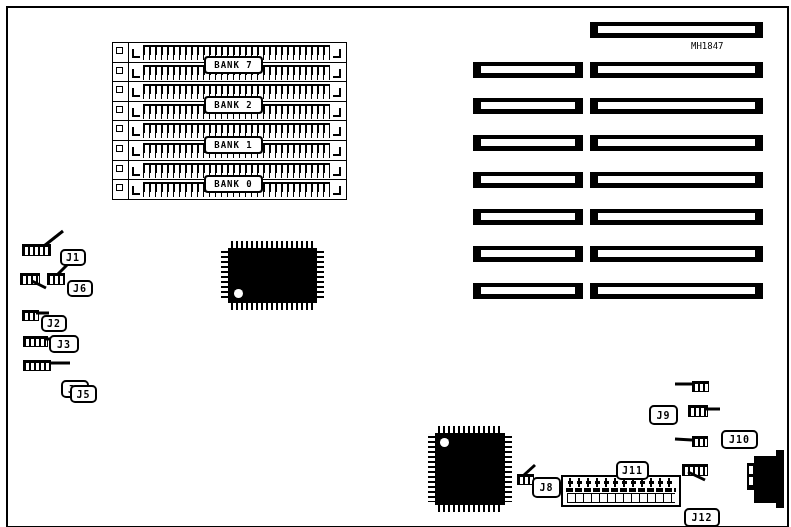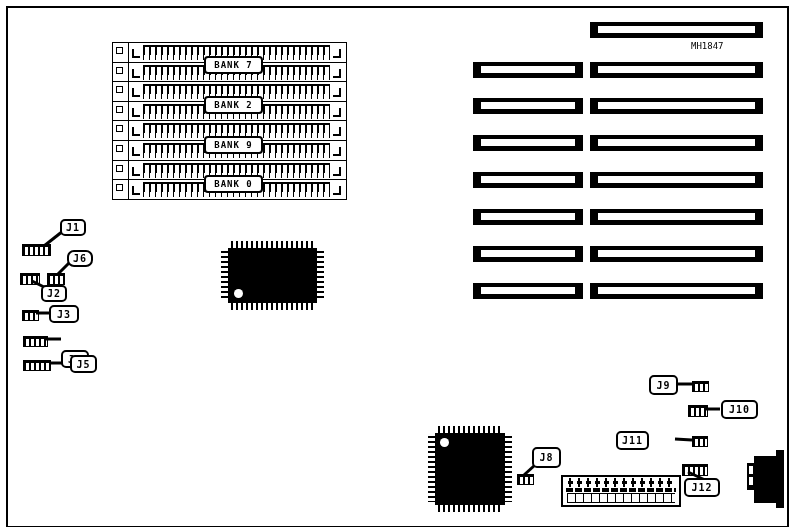--- a/index.html
+++ b/index.html
@@ -17,21 +17,21 @@
   .simm-row .hook-r{position:absolute;right:5px;top:6px;width:6px;height:7px;
                     border-right:2px solid #000;border-bottom:2px solid #000;}
   .simm-row .comb-top{position:absolute;left:30px;right:16px;top:2px;height:8px;
        border-top:2px solid #000;
        background:repeating-linear-gradient(90deg,#000 0 2px,transparent 2px 6px);}
   .simm-row .comb-ticks{position:absolute;left:30px;right:16px;top:12px;height:5px;
        background:repeating-linear-gradient(90deg,#000 0 1px,transparent 1px 6px);}
   
   .callout{position:absolute;background:#fff;border:2px solid #000;border-radius:5px;
            display:flex;align-items:center;justify-content:center;
-           font-size:10px;font-weight:bold;letter-spacing:1px;white-space:nowrap;z-index:5;}
+           font-size:10px;font-weight:bold;letter-spacing:1px;white-space:nowrap;z-index:5;margin-top:30px;}
   .bank-label{position:absolute;left:204px;width:55px;height:14px;background:#fff;
            border:2px solid #000;border-radius:4px;display:flex;align-items:center;
            justify-content:center;font-size:9px;font-weight:bold;letter-spacing:1px;z-index:4;}
   
   .bios-chip{position:absolute;left:483px;top:13px;width:80px;height:36px;background:#000;}
   .bios-notch{position:absolute;right:-1px;top:13px;width:6px;height:10px;background:#fff;
               border-radius:5px 0 0 5px;}
   .bios-tag{position:absolute;left:26px;top:12px;width:34px;height:12px;background:#fff;
             border:1px solid #000;display:flex;align-items:center;justify-content:center;
             font-size:9px;font-weight:bold;letter-spacing:1px;}
@@ -147,21 +147,21 @@
     <div class="simm-row" style="top:179px">
         <span class="latch-sq"></span>
         <span class="vline"></span>
         <span class="hook-l"></span>
         <span class="comb-top"></span>
         <span class="comb-ticks"></span>
         <span class="hook-r"></span>
       </div>
     <div class="bank-label" style="top:56px">BANK 7</div>
     <div class="bank-label" style="top:96px">BANK 2</div>
-    <div class="bank-label" style="top:136px">BANK 9</div>
+    <div class="bank-label" style="top:136px">BANK 1</div>
     <div class="bank-label" style="top:175px">BANK 0</div>
   </div>
 
 
   <div class="part-no">MH1847</div>
 
   <div class="slot slot-l" style="top:62px">
       <span class="stripe"></span>
     </div>
   <div class="slot slot-l" style="top:98px">
@@ -252,21 +252,21 @@
   <div class="jmp" style="left:692px;top:381px;width:15px;height:7px;"></div>
   <div class="jmp" style="left:688px;top:405px;width:18px;height:8px;"></div>
   <div class="jmp" style="left:692px;top:436px;width:14px;height:7px;"></div>
   <div class="jmp" style="left:682px;top:464px;width:24px;height:8px;"></div>
 
   <div class="callout" style="left:60px;top:219px;width:22px;height:13px;">J1</div>
   <div class="callout" style="left:41px;top:285px;width:22px;height:13px;">J2</div>
   <div class="callout" style="left:49px;top:305px;width:26px;height:14px;">J3</div>
   <div class="callout" style="left:61px;top:350px;width:24px;height:14px;">J4</div>
   <div class="callout" style="left:70px;top:355px;width:23px;height:14px;">J5</div>
-  <div class="callout" style="left:67px;top:250px;width:22px;height:13px;border-radius:7px;">J6</div>
+  <div class="callout" style="left:67px;top:250px;width:22px;height:13px;">J6</div>
   <div class="callout" style="left:532px;top:447px;width:25px;height:17px;">J8</div>
   <div class="callout" style="left:649px;top:375px;width:25px;height:16px;">J9</div>
   <div class="callout" style="left:721px;top:400px;width:33px;height:15px;">J10</div>
   <div class="callout" style="left:616px;top:431px;width:29px;height:15px;">J11</div>
   <div class="callout" style="left:684px;top:478px;width:32px;height:15px;">J12</div>
 
   <svg class="leaders" width="791" height="527">
     <line x1="63" y1="231" x2="44" y2="246" stroke="#000" stroke-width="3"></line>
     <line x1="32" y1="281" x2="46" y2="288" stroke="#000" stroke-width="3"></line>
     <line x1="49" y1="313" x2="36" y2="313" stroke="#000" stroke-width="3"></line>

